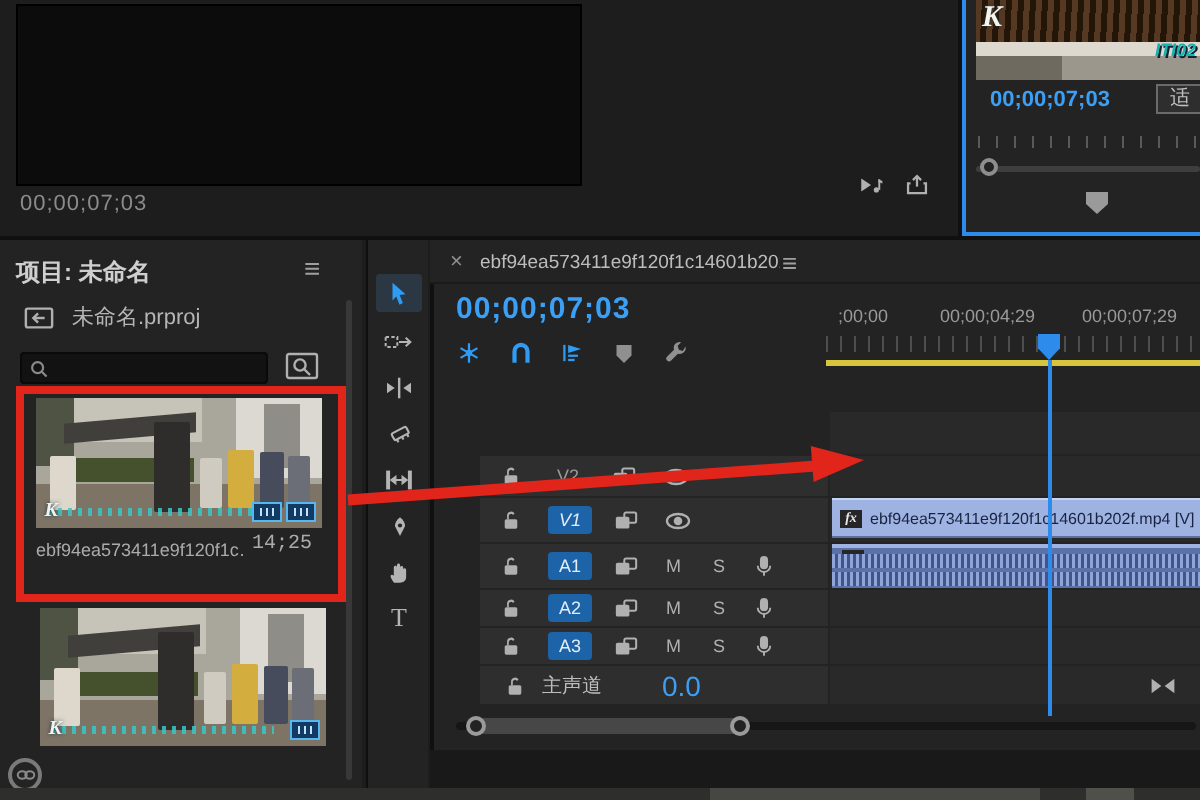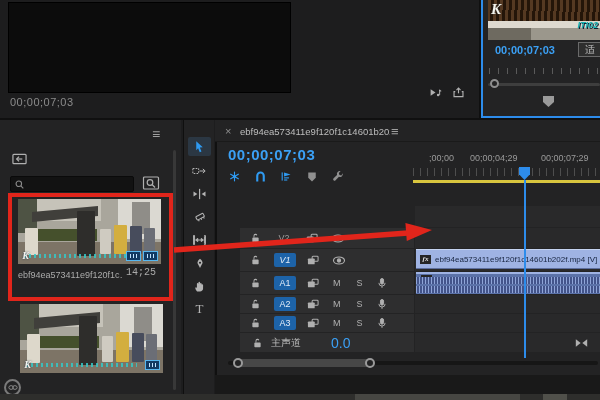--- a/index.html
+++ b/index.html
@@ -152,28 +152,30 @@
     <div class="abs src-ruler"></div>
     <div class="abs src-scroll"></div>
     <div class="abs src-knob"></div>
     <div class="abs src-marker"></div>
   </div>
 
   <div class="abs vdiv"></div>
   <div class="abs hdiv"></div>
 
   <div class="abs pp-panel">
+    <div class="abs pp-title">项目: 未命名</div>
     <div class="abs pp-menu">≡</div>
     <span class="abs pp-file-ic icon">
       <svg width="15" height="12" viewBox="0 0 16 12" fill="none" stroke="currentColor" stroke-width="1.3">
           <rect x="1" y="1" width="14" height="10" rx="1"></rect>
           <line x1="11" y1="6" x2="5" y2="6"></line>
           <polyline points="7.5,3.5 5,6 7.5,8.5"></polyline>
         </svg>
     </span>
+    <div class="abs pp-file">未命名.prproj</div>
     <div class="abs pp-search">
       <span class="icon">
         <svg width="11" height="11" viewBox="0 0 16 16" fill="none" stroke="#8a8a8a" stroke-width="1.6">
             <circle cx="7" cy="7" r="4"></circle>
             <line x1="10" y1="10" x2="13.5" y2="13.5"></line>
           </svg>
       </span>
     </div>
     <span class="abs pp-search-btn icon">
       <svg width="18" height="16" viewBox="0 0 18 16" fill="none" stroke="currentColor" stroke-width="1.2">
@@ -328,21 +330,21 @@
         </svg>
     </span>
     <span class="icon" style="color:#909090;">
       <svg width="14" height="13" viewBox="0 0 16 16" fill="currentColor">
           <path d="M13.8 4a3.6 3.6 0 0 1-4.6 4.4L5 12.6A1.7 1.7 0 1 1 2.6 10.2L6.8 6A3.6 3.6 0 0 1 11.2 1.4L9 3.6l.8 2.4 2.4.8z"></path>
         </svg>
     </span>
   </div>
 
   <div class="abs ruler-lbls">
-    <span style="position:absolute;left:16px;">;00;00</span>
+    <span style="position:absolute;left:6px;">;00;00</span>
     <span style="position:absolute;left:57px;">00;00;04;29</span>
     <span style="position:absolute;left:128px;">00;00;07;29</span>
   </div>
   <div class="abs ruler-ticks"></div>
   <div class="abs workarea"></div>
 
   <div class="tcont" style="top:206px;height:21px;"></div>
 
   <div class="thead" style="top:228px;height:20px;">
     <span class="icon" style="margin-left:10px;">

